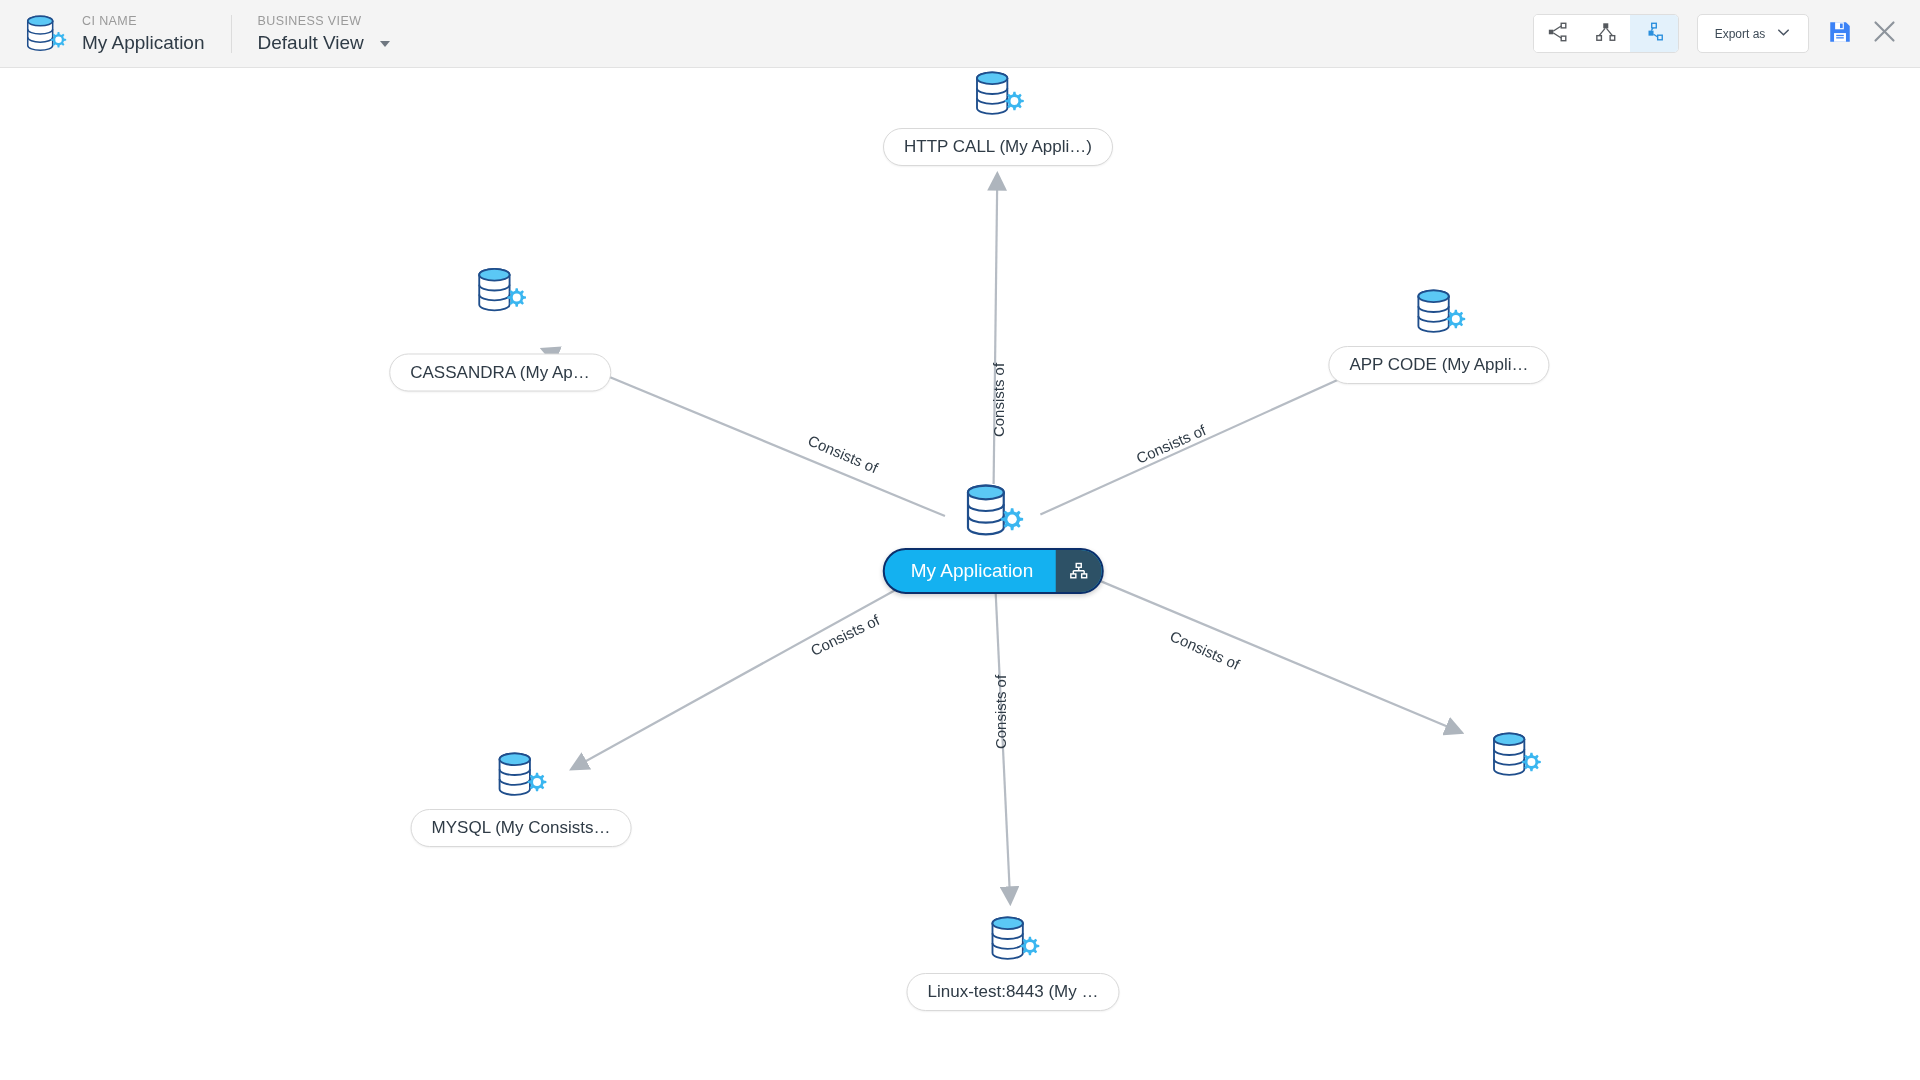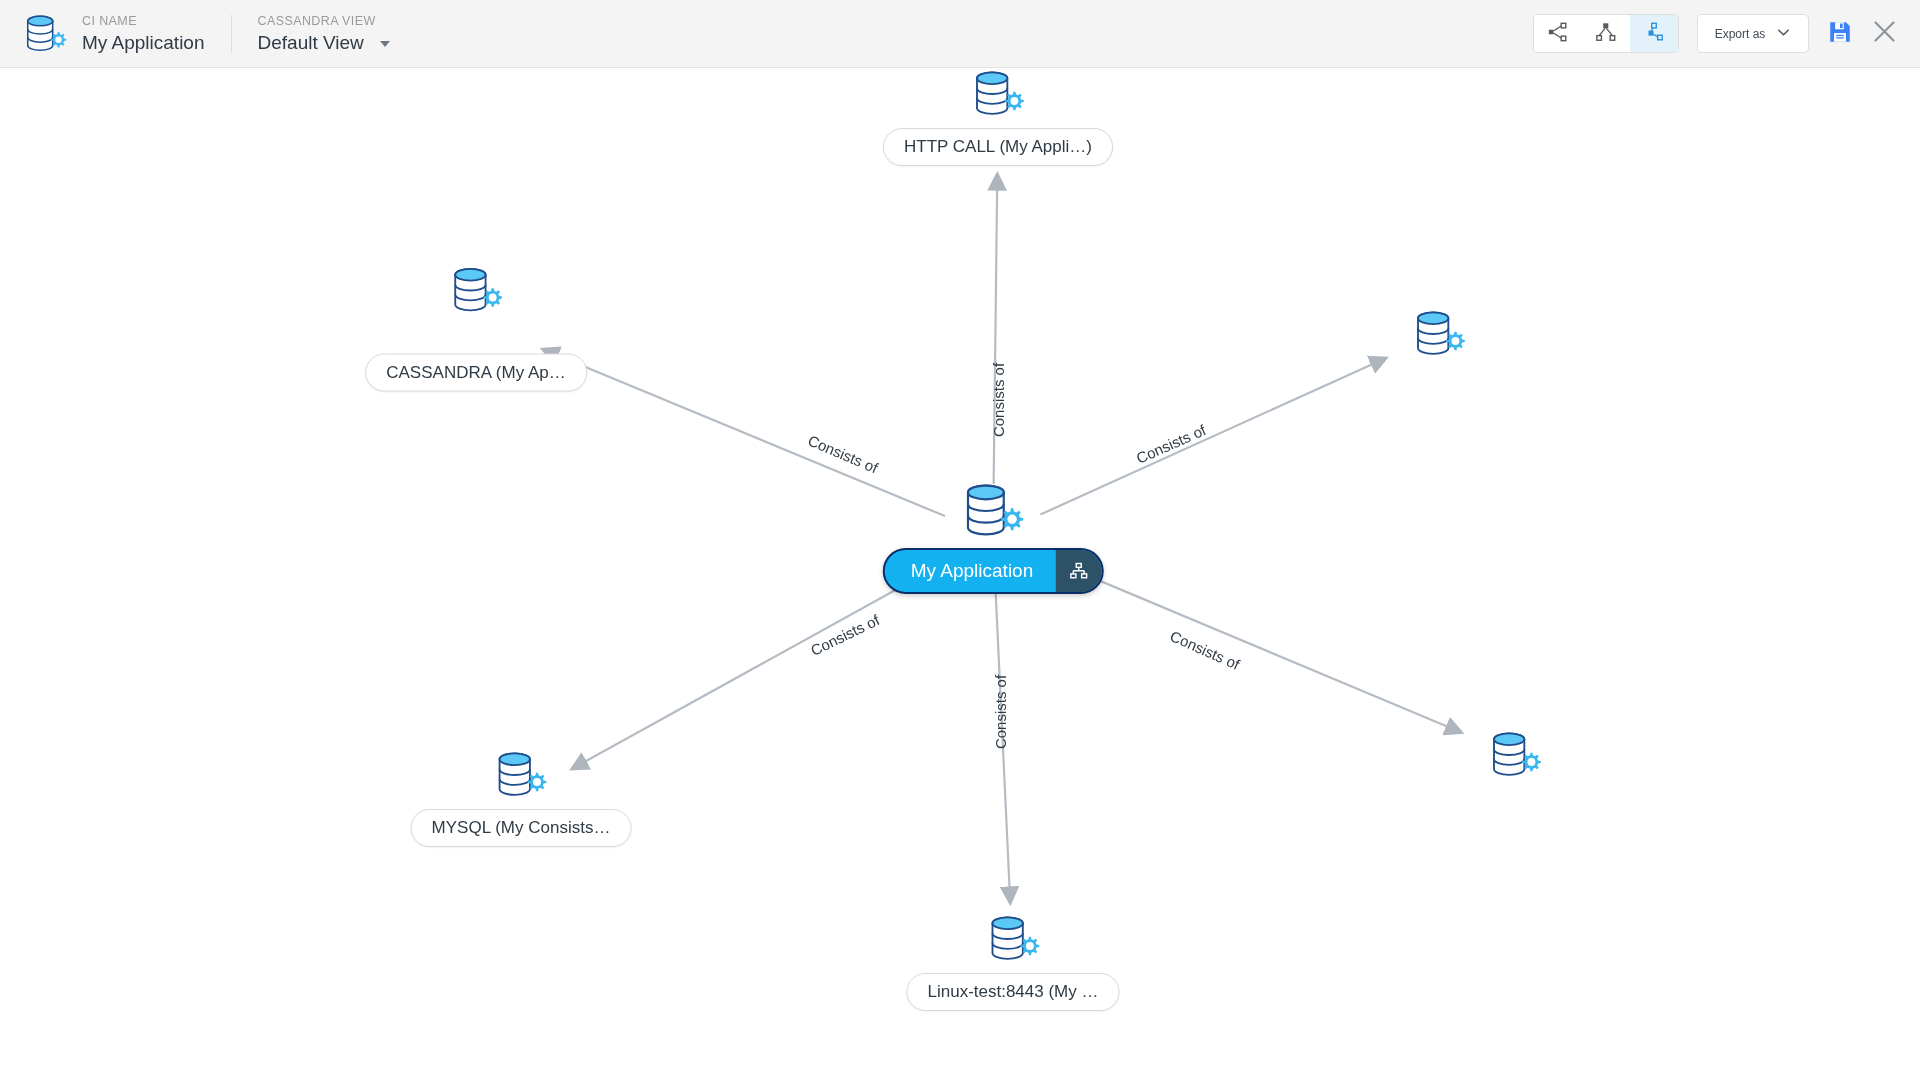--- a/index.html
+++ b/index.html
@@ -163,21 +163,21 @@
           <circle cx="9.1" cy="8" r="3.4" fill="#ffffff"></circle>
         </g>
       </svg>
     </span>
     <div class="hdr-field">
       <span class="hdr-label">CI NAME</span>
       <span class="hdr-value">My Application</span>
     </div>
     <div class="hdr-divider"></div>
     <div class="hdr-field">
-      <span class="hdr-label">CASSANDRA VIEW</span>
+      <span class="hdr-label">BUSINESS VIEW</span>
       <span class="hdr-value-row">
         <span class="hdr-value">Default View</span>
         <span class="caret-down"></span>
       </span>
     </div>
   </div>
 
   <div id="header-right">
     <div class="seg-group">
 
@@ -315,21 +315,21 @@
     <ellipse cx="19" cy="10.5" rx="13" ry="5" fill="#5bc8f5" stroke="#1f4e8c" stroke-width="1.6"></ellipse>
     <path d="M6 19 c0 2.8 5.8 5 13 5 s13-2.2 13-5" fill="none" stroke="#1f4e8c" stroke-width="1.6"></path>
     <path d="M6 27.5 c0 2.8 5.8 5 13 5 s13-2.2 13-5" fill="none" stroke="#1f4e8c" stroke-width="1.6"></path>
     <g transform="translate(29,22)">
       <path fill="#3ab6f0" d="M8.2 0 L10 0 L10.4 2.3 L12.2 3.1 L14 1.8 L15.3 3.1 L14 4.9 L14.8 6.7 L17.1 7.1 L17.1 8.9 L14.8 9.3 L14 11.1 L15.3 12.9 L14 14.2 L12.2 12.9 L10.4 13.7 L10 16 L8.2 16 L7.8 13.7 L6 12.9 L4.2 14.2 L2.9 12.9 L4.2 11.1 L3.4 9.3 L1.1 8.9 L1.1 7.1 L3.4 6.7 L4.2 4.9 L2.9 3.1 L4.2 1.8 L6 3.1 L7.8 2.3 Z"></path>
       <circle cx="9.1" cy="8" r="3.4" fill="#ffffff"></circle>
     </g>
   </svg></span>
         <span class="node-label">HTTP CALL (My Appli…)</span>
       </div>
-      <div class="node" style="left: 476px; top: 258px; gap: 29px;">
+      <div class="node" style="left: 500px; top: 258px; gap: 29px;">
         <span class="node-icon">
   <svg viewBox="0 0 48 48" width="56" height="56">
     <ellipse cx="19" cy="10.5" rx="13" ry="5" fill="#5bc8f5" stroke="#1f4e8c" stroke-width="1.6"></ellipse>
     <path d="M6 10.5 V36 c0 2.8 5.8 5 13 5 s13-2.2 13-5 V10.5" fill="#fff" stroke="#1f4e8c" stroke-width="1.6"></path>
     <ellipse cx="19" cy="10.5" rx="13" ry="5" fill="#5bc8f5" stroke="#1f4e8c" stroke-width="1.6"></ellipse>
     <path d="M6 19 c0 2.8 5.8 5 13 5 s13-2.2 13-5" fill="none" stroke="#1f4e8c" stroke-width="1.6"></path>
     <path d="M6 27.5 c0 2.8 5.8 5 13 5 s13-2.2 13-5" fill="none" stroke="#1f4e8c" stroke-width="1.6"></path>
     <g transform="translate(29,22)">
       <path fill="#3ab6f0" d="M8.2 0 L10 0 L10.4 2.3 L12.2 3.1 L14 1.8 L15.3 3.1 L14 4.9 L14.8 6.7 L17.1 7.1 L17.1 8.9 L14.8 9.3 L14 11.1 L15.3 12.9 L14 14.2 L12.2 12.9 L10.4 13.7 L10 16 L8.2 16 L7.8 13.7 L6 12.9 L4.2 14.2 L2.9 12.9 L4.2 11.1 L3.4 9.3 L1.1 8.9 L1.1 7.1 L3.4 6.7 L4.2 4.9 L2.9 3.1 L4.2 1.8 L6 3.1 L7.8 2.3 Z"></path>
       <circle cx="9.1" cy="8" r="3.4" fill="#ffffff"></circle>
@@ -343,20 +343,21 @@
     <ellipse cx="19" cy="10.5" rx="13" ry="5" fill="#5bc8f5" stroke="#1f4e8c" stroke-width="1.6"></ellipse>
     <path d="M6 10.5 V36 c0 2.8 5.8 5 13 5 s13-2.2 13-5 V10.5" fill="#fff" stroke="#1f4e8c" stroke-width="1.6"></path>
     <ellipse cx="19" cy="10.5" rx="13" ry="5" fill="#5bc8f5" stroke="#1f4e8c" stroke-width="1.6"></ellipse>
     <path d="M6 19 c0 2.8 5.8 5 13 5 s13-2.2 13-5" fill="none" stroke="#1f4e8c" stroke-width="1.6"></path>
     <path d="M6 27.5 c0 2.8 5.8 5 13 5 s13-2.2 13-5" fill="none" stroke="#1f4e8c" stroke-width="1.6"></path>
     <g transform="translate(29,22)">
       <path fill="#3ab6f0" d="M8.2 0 L10 0 L10.4 2.3 L12.2 3.1 L14 1.8 L15.3 3.1 L14 4.9 L14.8 6.7 L17.1 7.1 L17.1 8.9 L14.8 9.3 L14 11.1 L15.3 12.9 L14 14.2 L12.2 12.9 L10.4 13.7 L10 16 L8.2 16 L7.8 13.7 L6 12.9 L4.2 14.2 L2.9 12.9 L4.2 11.1 L3.4 9.3 L1.1 8.9 L1.1 7.1 L3.4 6.7 L4.2 4.9 L2.9 3.1 L4.2 1.8 L6 3.1 L7.8 2.3 Z"></path>
       <circle cx="9.1" cy="8" r="3.4" fill="#ffffff"></circle>
     </g>
   </svg></span>
+        <span class="node-label">APP CODE (My Appli…</span>
       </div>
       <div class="node" style="left: 1515px; top: 686px;">
         <span class="node-icon">
   <svg viewBox="0 0 48 48" width="56" height="56">
     <ellipse cx="19" cy="10.5" rx="13" ry="5" fill="#5bc8f5" stroke="#1f4e8c" stroke-width="1.6"></ellipse>
     <path d="M6 10.5 V36 c0 2.8 5.8 5 13 5 s13-2.2 13-5 V10.5" fill="#fff" stroke="#1f4e8c" stroke-width="1.6"></path>
     <ellipse cx="19" cy="10.5" rx="13" ry="5" fill="#5bc8f5" stroke="#1f4e8c" stroke-width="1.6"></ellipse>
     <path d="M6 19 c0 2.8 5.8 5 13 5 s13-2.2 13-5" fill="none" stroke="#1f4e8c" stroke-width="1.6"></path>
     <path d="M6 27.5 c0 2.8 5.8 5 13 5 s13-2.2 13-5" fill="none" stroke="#1f4e8c" stroke-width="1.6"></path>
     <g transform="translate(29,22)">

